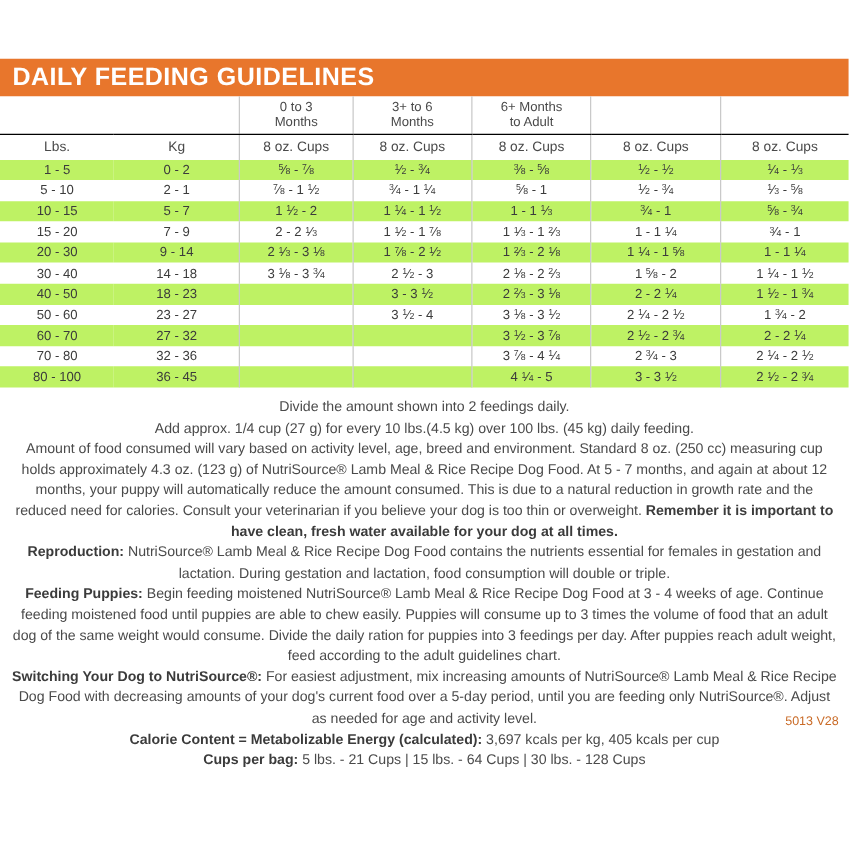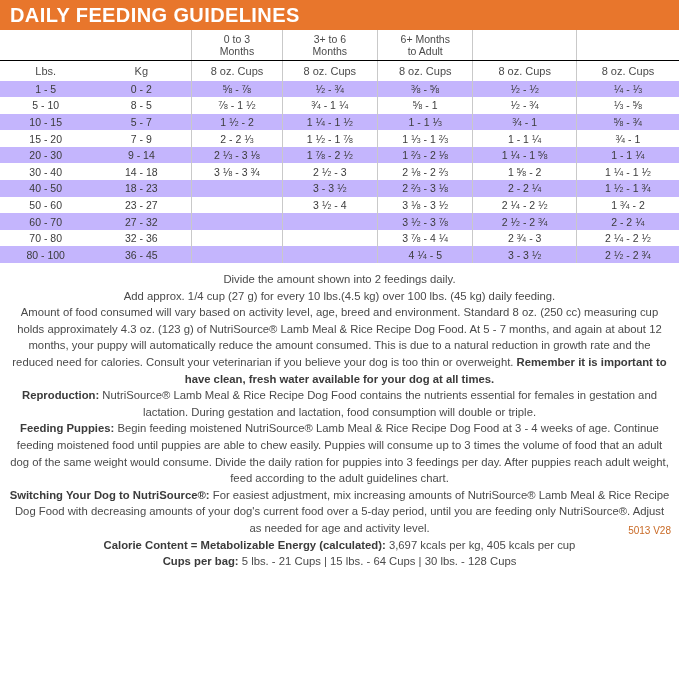--- a/index.html
+++ b/index.html
@@ -12,20 +12,21 @@
     background: #ffffff;
     font-family: "Liberation Sans", sans-serif;
     color: #3b3b3b;
     overflow: hidden;
   }
   .page {
     position: relative;
     width: 679px;
     height: 540px;
     box-sizing: border-box;
+    margin-top: 47px;
   }
   
   .banner {
     background: #e8762c;
     color: #ffffff;
     height: 30px;
     display: flex;
     align-items: center;
     padding-left: 10px;
     box-sizing: border-box;
@@ -77,21 +78,21 @@
   }
   .hline-bottom {
     border-bottom: 1px solid #000000;
   }
   tbody tr td {
     height: 16.6px;
     font-size: 10.5px;
     color: #3b3b3b;
   }
   tbody tr.shaded td {
-    background: #c4b5fd;
+    background: #bef264;
   }
   sup.n { font-size: 7px; vertical-align: 3px; }
   sub.d { font-size: 7px; vertical-align: 0px; }
   
   .body-copy {
     padding: 8px 8px 0 8px;
     font-size: 11.3px;
     line-height: 16.6px;
     color: #4a4a4a;
   }
@@ -155,21 +156,21 @@
           <td>1 - 5</td>
           <td>0 - 2</td>
           <td class="vline-left"><sup class="n">5</sup>⁄<sub class="d">8</sub> - <sup class="n">7</sup>⁄<sub class="d">8</sub></td>
           <td class="vline-left"><sup class="n">1</sup>⁄<sub class="d">2</sub> - <sup class="n">3</sup>⁄<sub class="d">4</sub></td>
           <td class="vline-left"><sup class="n">3</sup>⁄<sub class="d">8</sub> - <sup class="n">5</sup>⁄<sub class="d">8</sub></td>
           <td class="vline-left"><sup class="n">1</sup>⁄<sub class="d">2</sub> - <sup class="n">1</sup>⁄<sub class="d">2</sub></td>
           <td class="vline-left"><sup class="n">1</sup>⁄<sub class="d">4</sub> - <sup class="n">1</sup>⁄<sub class="d">3</sub></td>
         </tr>
         <tr>
           <td>5 - 10</td>
-          <td>8 - 5</td>
+          <td>2 - 1</td>
           <td class="vline-left"><sup class="n">7</sup>⁄<sub class="d">8</sub> - 1 <sup class="n">1</sup>⁄<sub class="d">2</sub></td>
           <td class="vline-left"><sup class="n">3</sup>⁄<sub class="d">4</sub> - 1 <sup class="n">1</sup>⁄<sub class="d">4</sub></td>
           <td class="vline-left"><sup class="n">5</sup>⁄<sub class="d">8</sub> - 1</td>
           <td class="vline-left"><sup class="n">1</sup>⁄<sub class="d">2</sub> - <sup class="n">3</sup>⁄<sub class="d">4</sub></td>
           <td class="vline-left"><sup class="n">1</sup>⁄<sub class="d">3</sub> - <sup class="n">5</sup>⁄<sub class="d">8</sub></td>
         </tr>
         <tr class="shaded">
           <td>10 - 15</td>
           <td>5 - 7</td>
           <td class="vline-left">1 <sup class="n">1</sup>⁄<sub class="d">2</sub> - 2</td>

